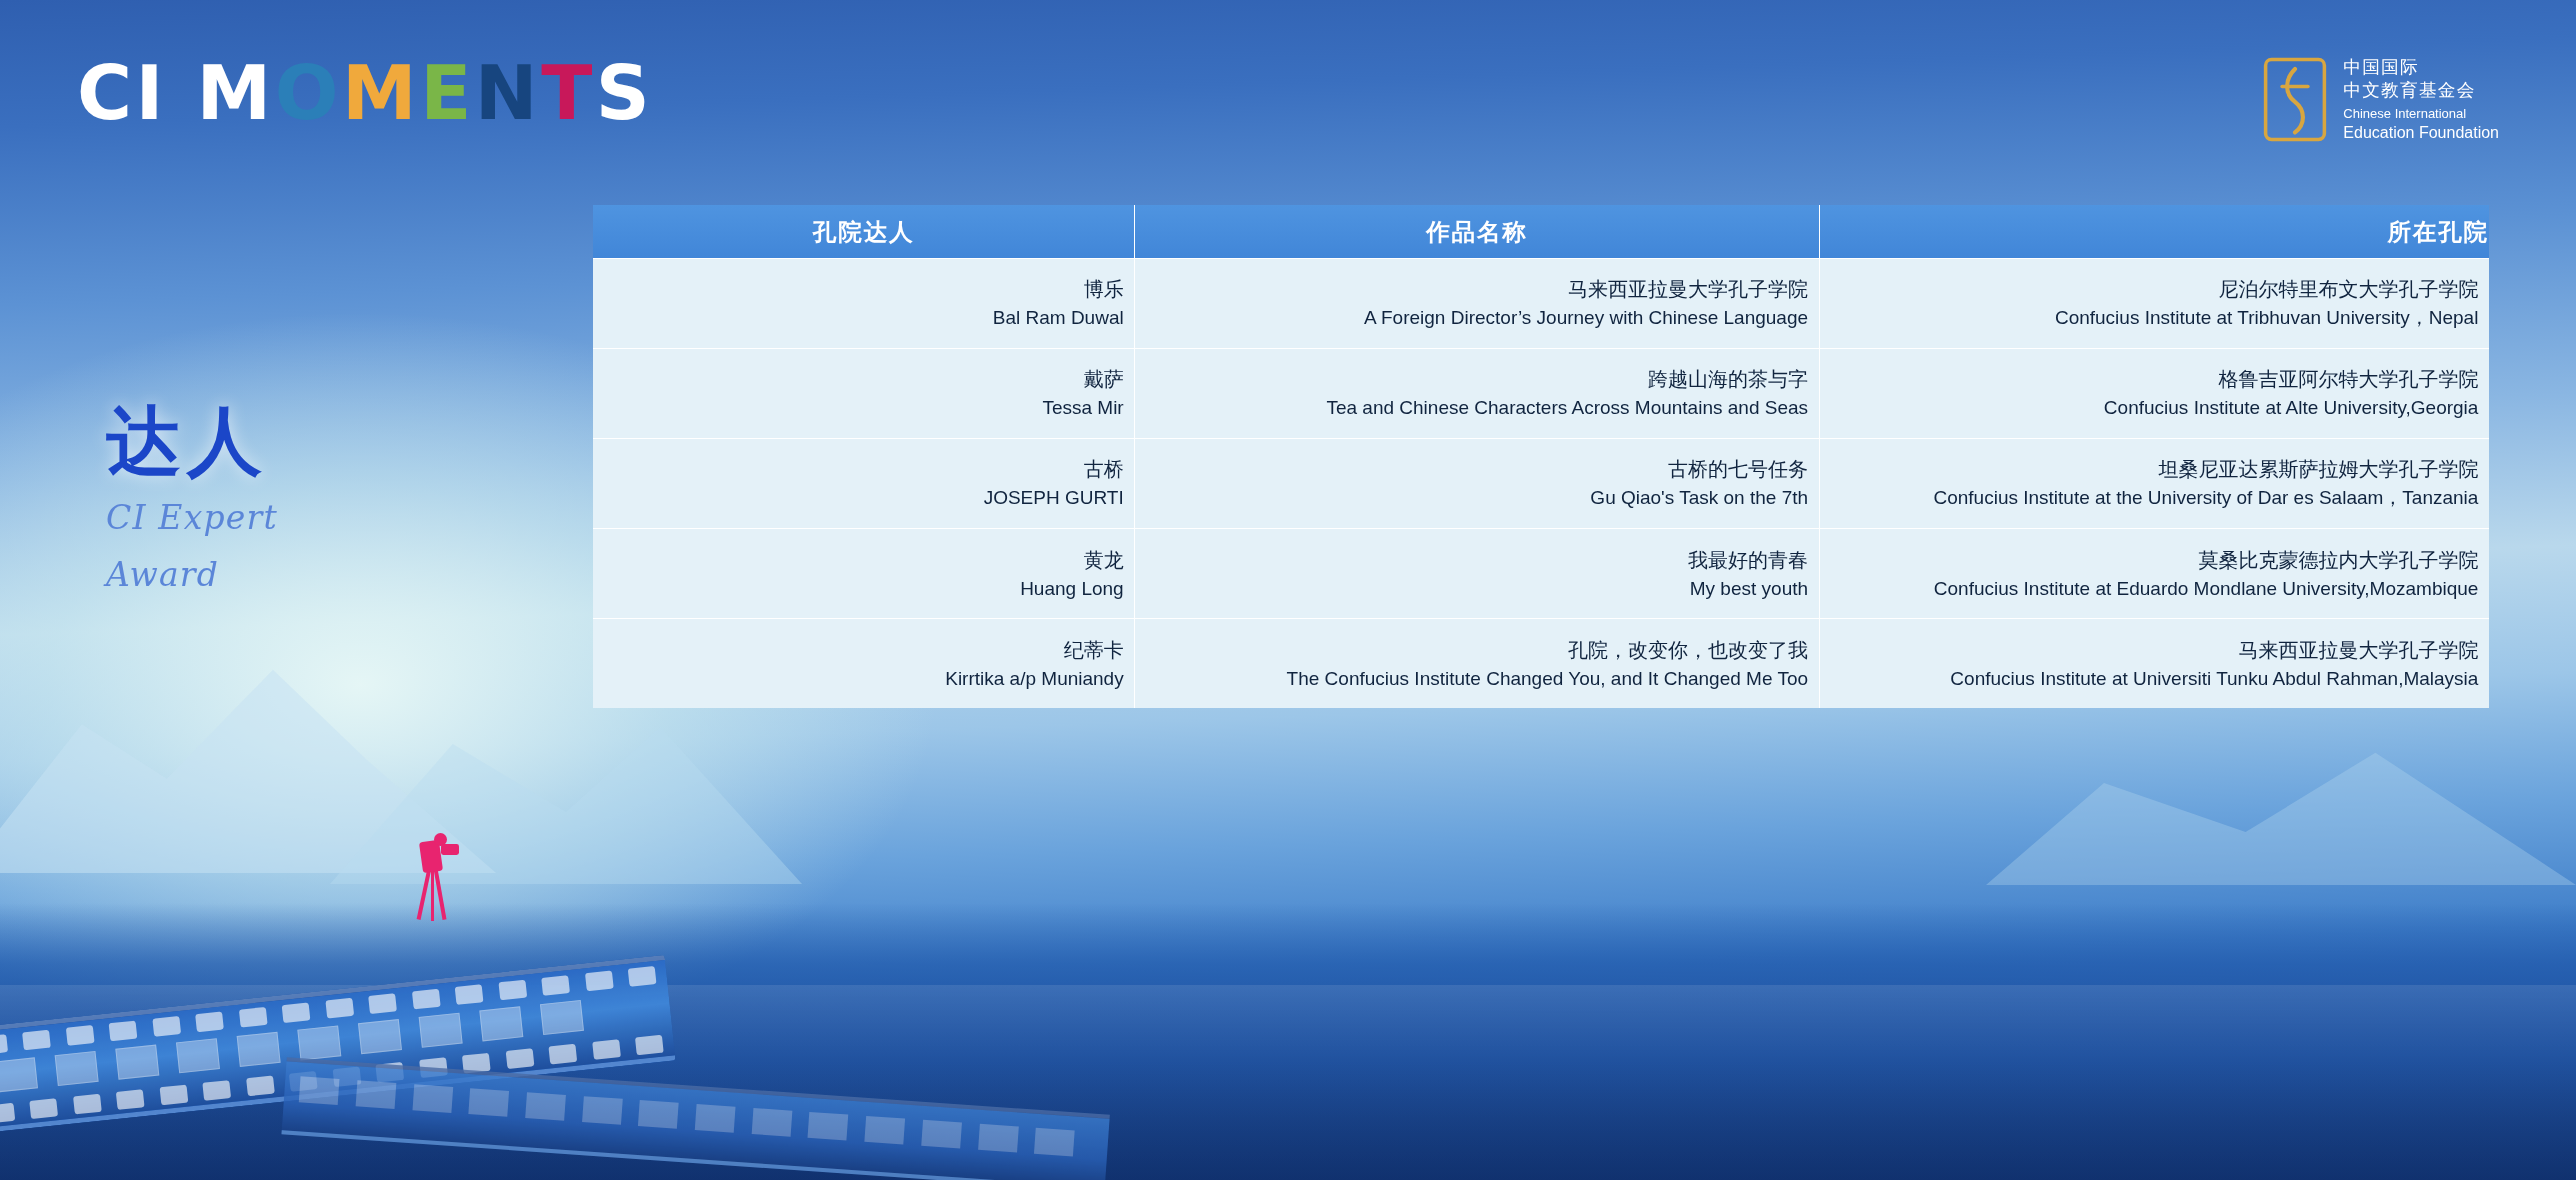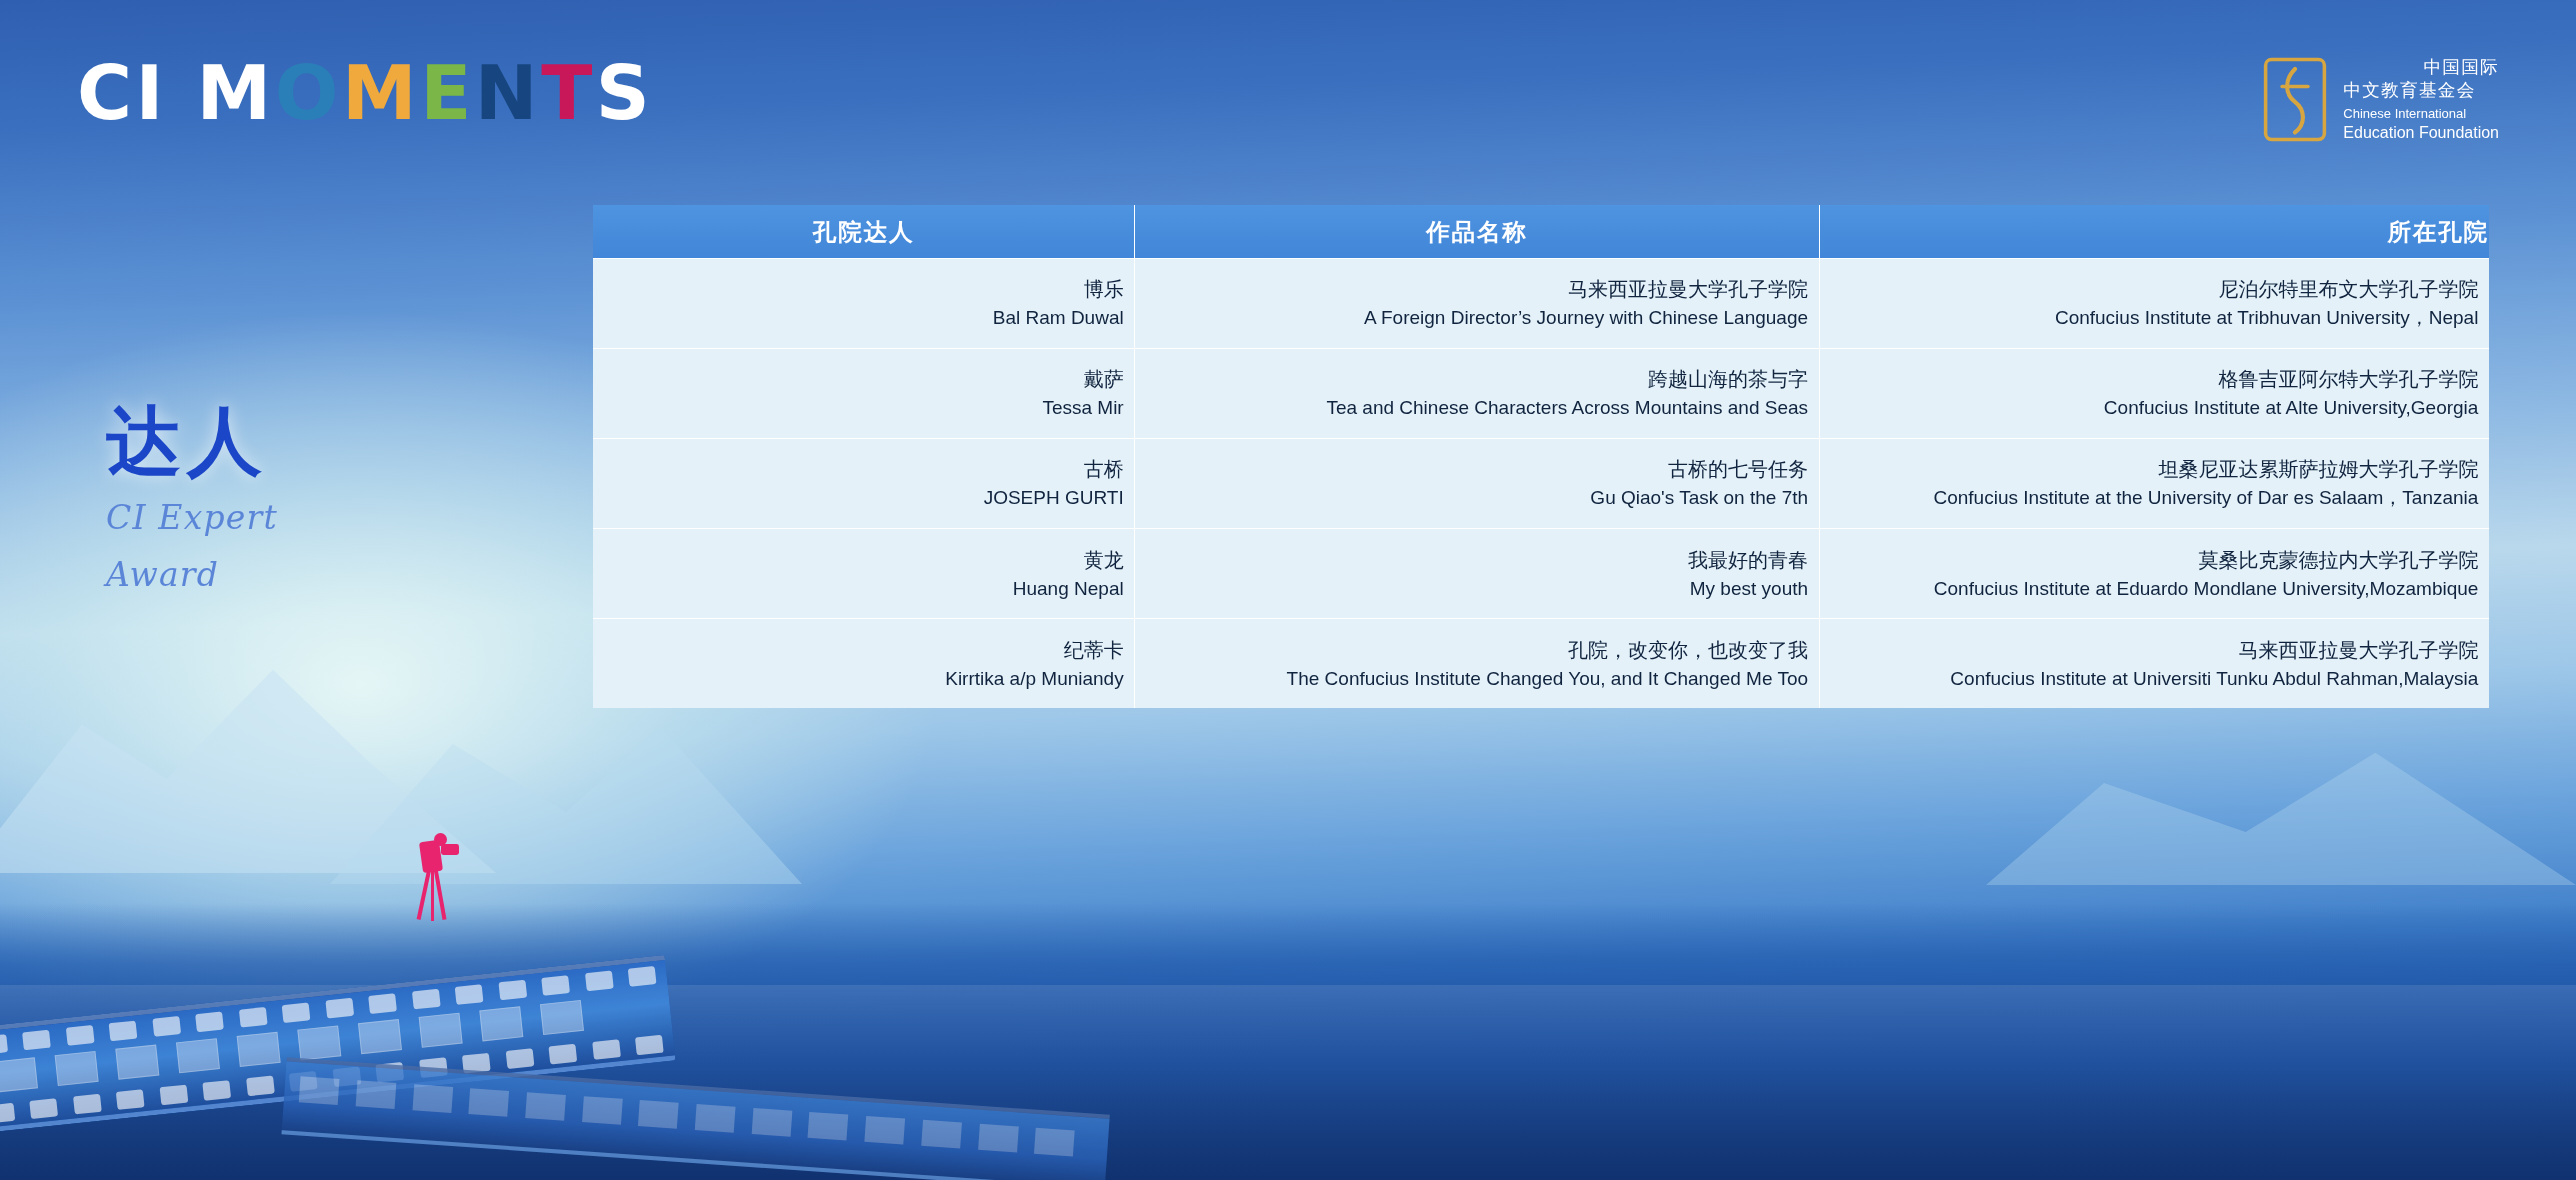--- a/index.html
+++ b/index.html
@@ -134,21 +134,21 @@
   .logo-wrap {
     position: absolute;
     right: 77px; top: 56px;
     display: flex; align-items: center; gap: 15.3px;
   }
   .logo-mark {
     width: 66px; height: 87px;
     position: relative;
   }
   .logo-text { color: #ffffff; line-height: 1.28; }
-  .logo-cn1 { font-size: 17.7px; letter-spacing: 1.2px; text-align: right; }
+  .logo-cn1 { font-size: 17.7px; letter-spacing: 1.2px; }
   .logo-cn2 { font-size: 17.7px; letter-spacing: 1.2px; margin-bottom: 4.7px; }
   .logo-en1 { font-size: 13px; }
   .logo-en2 { font-size: 16px; }
 
   
   .award-block { position: absolute; left: 106px; top: 401px; }
   .award-cn {
     font-size: 75px;
     font-weight: 800;
     color: #1b46c8;
@@ -375,21 +375,21 @@
               <div class="cell-en">Gu Qiao's Task on the 7th</div>
             </td>
             <td>
               <div class="cell-cn">坦桑尼亚达累斯萨拉姆大学孔子学院</div>
               <div class="cell-en">Confucius Institute at the University of Dar es Salaam，Tanzania</div>
             </td>
           </tr>
           <tr>
             <td>
               <div class="cell-cn">黄龙</div>
-              <div class="cell-en">Huang Nepal</div>
+              <div class="cell-en">Huang Long</div>
             </td>
             <td>
               <div class="cell-cn">我最好的青春</div>
               <div class="cell-en">My best youth</div>
             </td>
             <td>
               <div class="cell-cn">莫桑比克蒙德拉内大学孔子学院</div>
               <div class="cell-en">Confucius Institute at Eduardo Mondlane University,Mozambique</div>
             </td>
           </tr>

